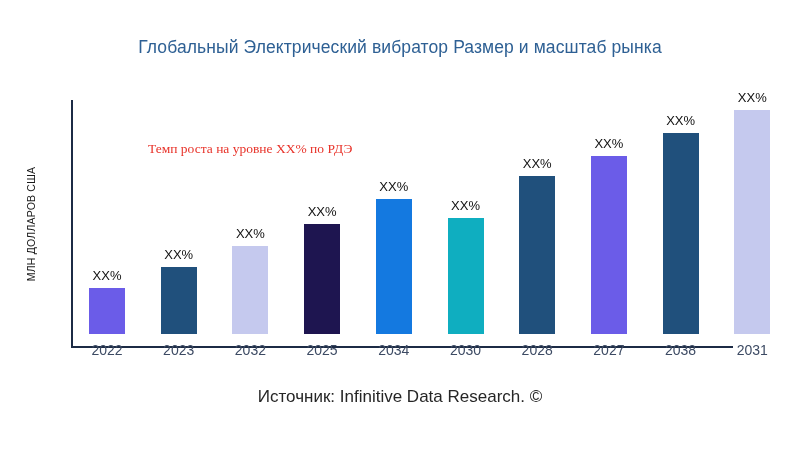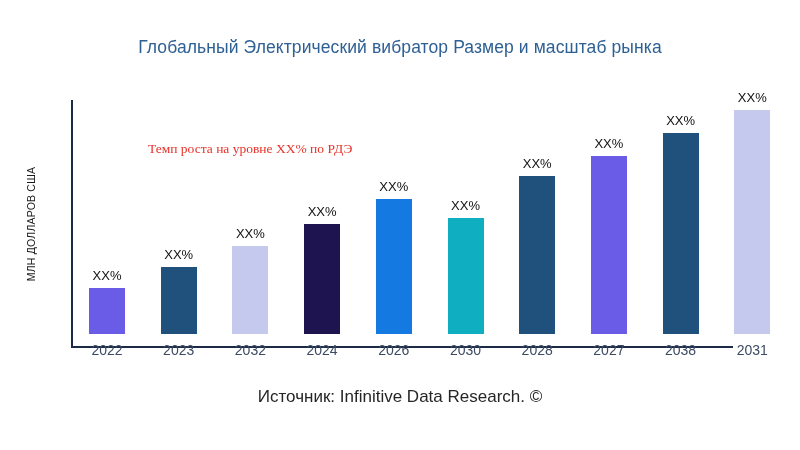--- a/index.html
+++ b/index.html
@@ -163,26 +163,26 @@
           <div class="tick-label">2023</div>
         </div>
         <div class="bar-slot" style="left: 143.4px;">
           <div class="bar" style="height: 88.2823px; background: rgb(197, 201, 238);"></div>
           <div class="bar-label" style="bottom: 93.2823px;">XX%</div>
           <div class="tick-label">2032</div>
         </div>
         <div class="bar-slot" style="left: 215.1px;">
           <div class="bar" style="height: 110.105px; background: rgb(30, 21, 80);"></div>
           <div class="bar-label" style="bottom: 115.105px;">XX%</div>
-          <div class="tick-label">2024</div>
+          <div class="tick-label">2025</div>
         </div>
         <div class="bar-slot" style="left: 286.8px;">
           <div class="bar" style="height: 134.903px; background: rgb(20, 121, 224);"></div>
           <div class="bar-label" style="bottom: 139.903px;">XX%</div>
-          <div class="tick-label">2026</div>
+          <div class="tick-label">2034</div>
         </div>
         <div class="bar-slot" style="left: 358.5px;">
           <div class="bar" style="height: 116.056px; background: rgb(15, 174, 192);"></div>
           <div class="bar-label" style="bottom: 121.056px;">XX%</div>
           <div class="tick-label">2030</div>
         </div>
         <div class="bar-slot" style="left: 430.2px;">
           <div class="bar" style="height: 157.718px; background: rgb(32, 80, 124);"></div>
           <div class="bar-label" style="bottom: 162.718px;">XX%</div>
           <div class="tick-label">2028</div>

